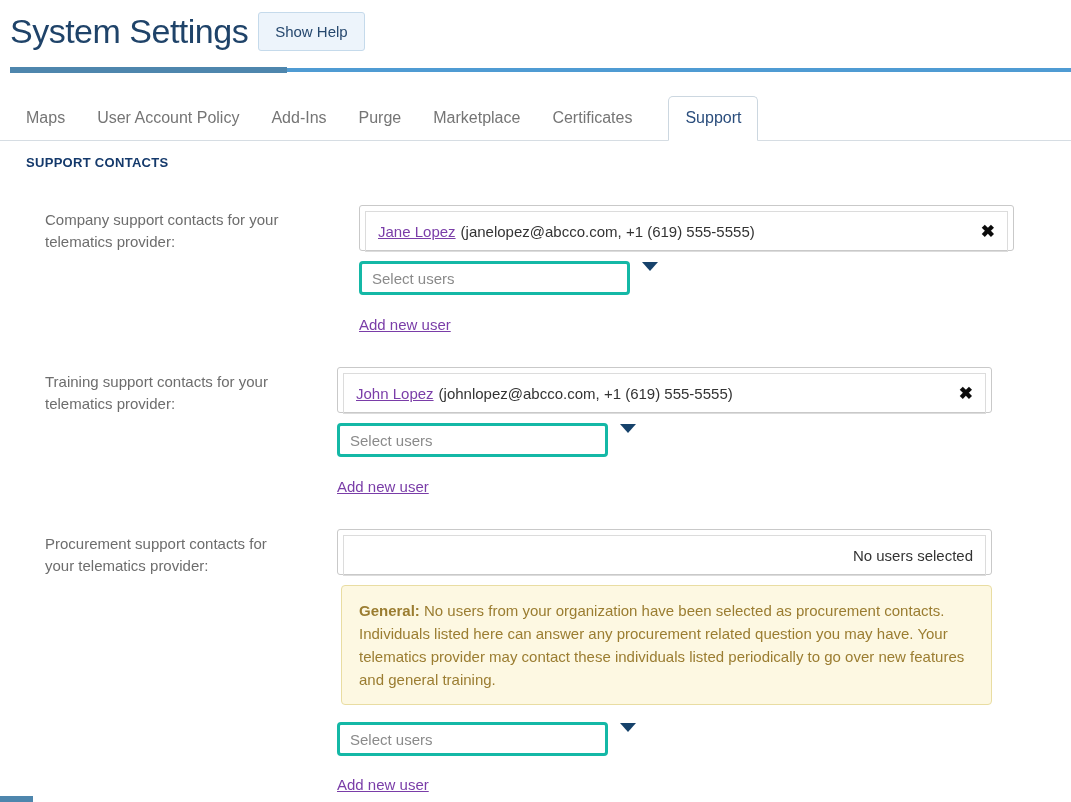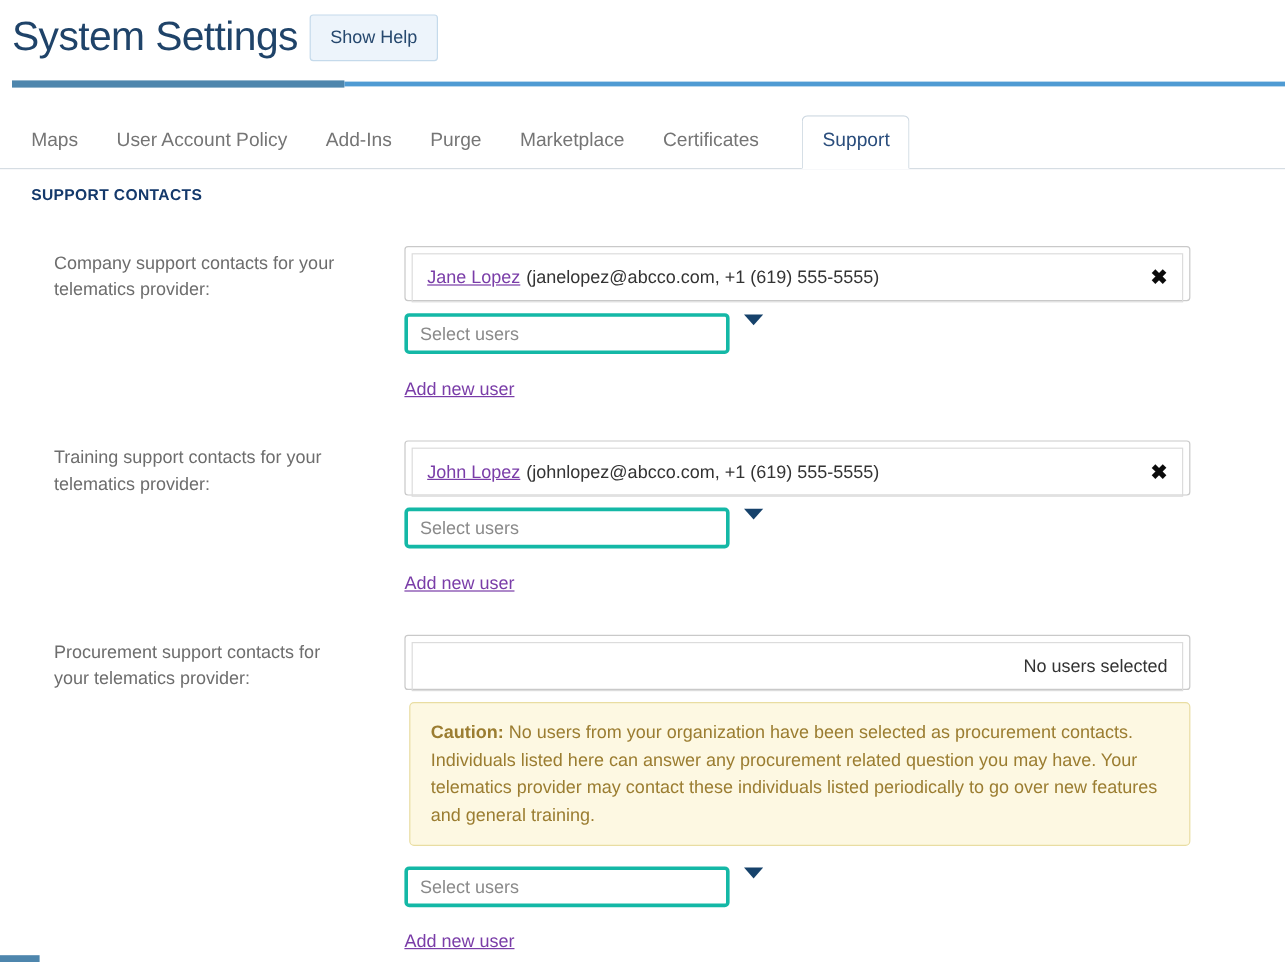--- a/index.html
+++ b/index.html
@@ -84,21 +84,21 @@
   .section-heading {
     margin: 14px 0 0 26px;
     font-size: 13px;
     font-weight: 700;
     letter-spacing: 0.3px;
     color: #14396b;
   }
 
   .rows { margin-left: 45px; }
   .row { display: flex; margin-top: 33px; }
-  .row.first { margin-top: 35px; }
+  .row.first { margin-top: 35px; gap: 22px; }
   .row-label {
     width: 292px;
     padding-right: 50px;
     padding-top: 4px;
     font-size: 15px;
     line-height: 21.5px;
     color: #6d6d6d;
   }
   .row-controls { width: 655px; }
 
@@ -268,21 +268,21 @@
     </div>
   </div>
 
   <div class="row">
     <div class="row-label">Procurement support contacts for your telematics provider:</div>
     <div class="row-controls">
       <div class="picker-box">
         <div class="picker-inner">No users selected</div>
       </div>
       <div class="caution-box">
-        <span class="caution-prefix">Caution:</span><span> No users from your organization have been selected as procurement contacts. Individuals listed here can answer any procurement related question you may have. Your telematics provider may contact these individuals listed periodically to go over new features and general training.</span>
+        <span class="caution-prefix">General:</span><span> No users from your organization have been selected as procurement contacts. Individuals listed here can answer any procurement related question you may have. Your telematics provider may contact these individuals listed periodically to go over new features and general training.</span>
       </div>
       <div class="select-row tight">
         <input class="select-input" type="text" placeholder="Select users" style="">
         <button class="dd-arrow-btn">
           <span class="dd-arrow"></span>
         </button>
       </div>
       <a class="add-link tight">Add new user</a>
     </div>
   </div>

